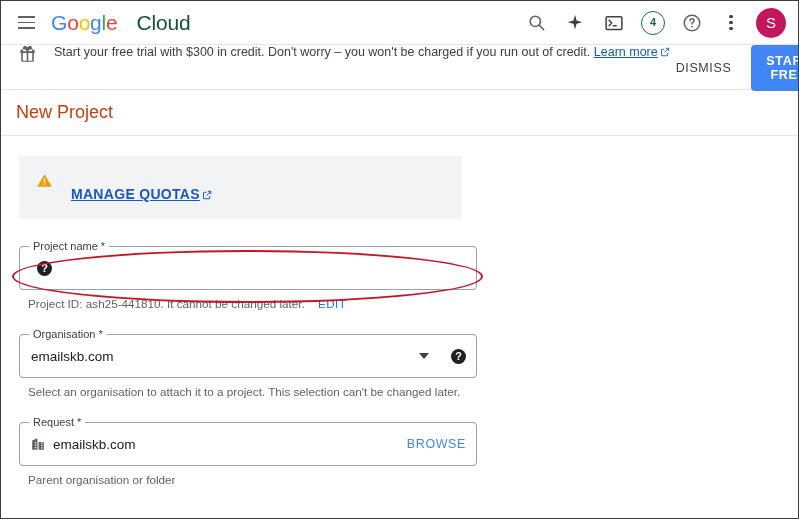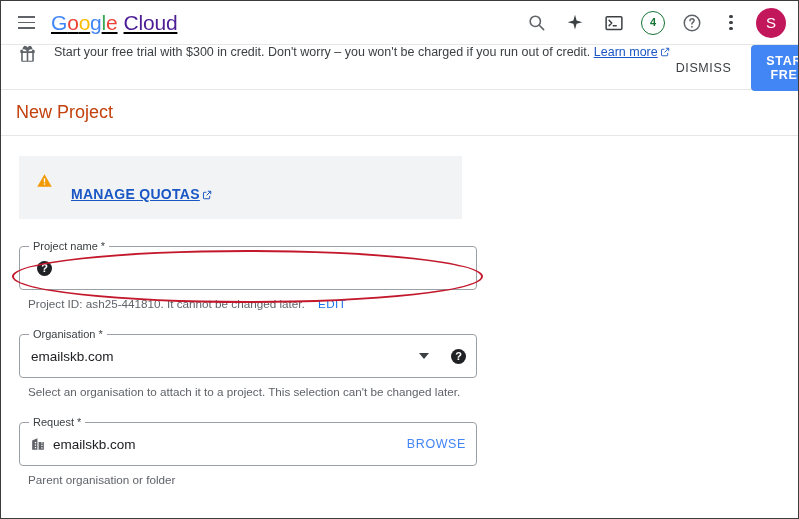--- a/index.html
+++ b/index.html
@@ -48,28 +48,27 @@
     height: 1.6px;
     background: #5f6368;
   }
   .brand {
     display: flex;
     align-items: flex-end;
     font-size: 21px;
     letter-spacing: -0.2px;
     cursor: pointer;
     user-select: none;
-    text-decoration: underline;
   }
   .brand .g-logo { font-weight: 500; }
   .brand .g-logo span { font-size: 21px; }
   .brand .cloudword {
-    color: #4c1d95;
+    color: #14532d;
     font-weight: 400;
-    margin-left: 6px;
+    margin-left: 19px;
   }
   .appbar-spacer { flex: 1 1 auto; }
   .icon-btn {
     width: 34px;
     height: 34px;
     border-radius: 50%;
     display: flex;
     align-items: center;
     justify-content: center;
     cursor: pointer;

